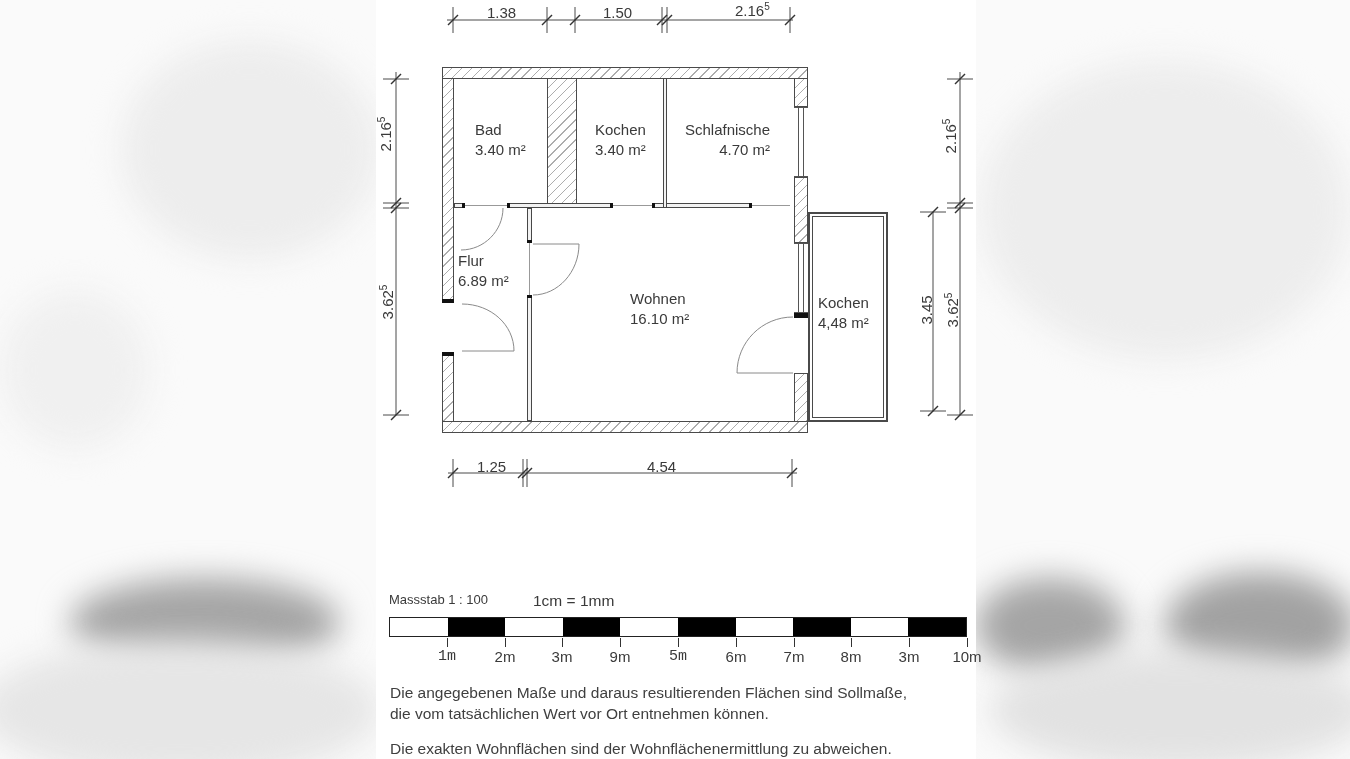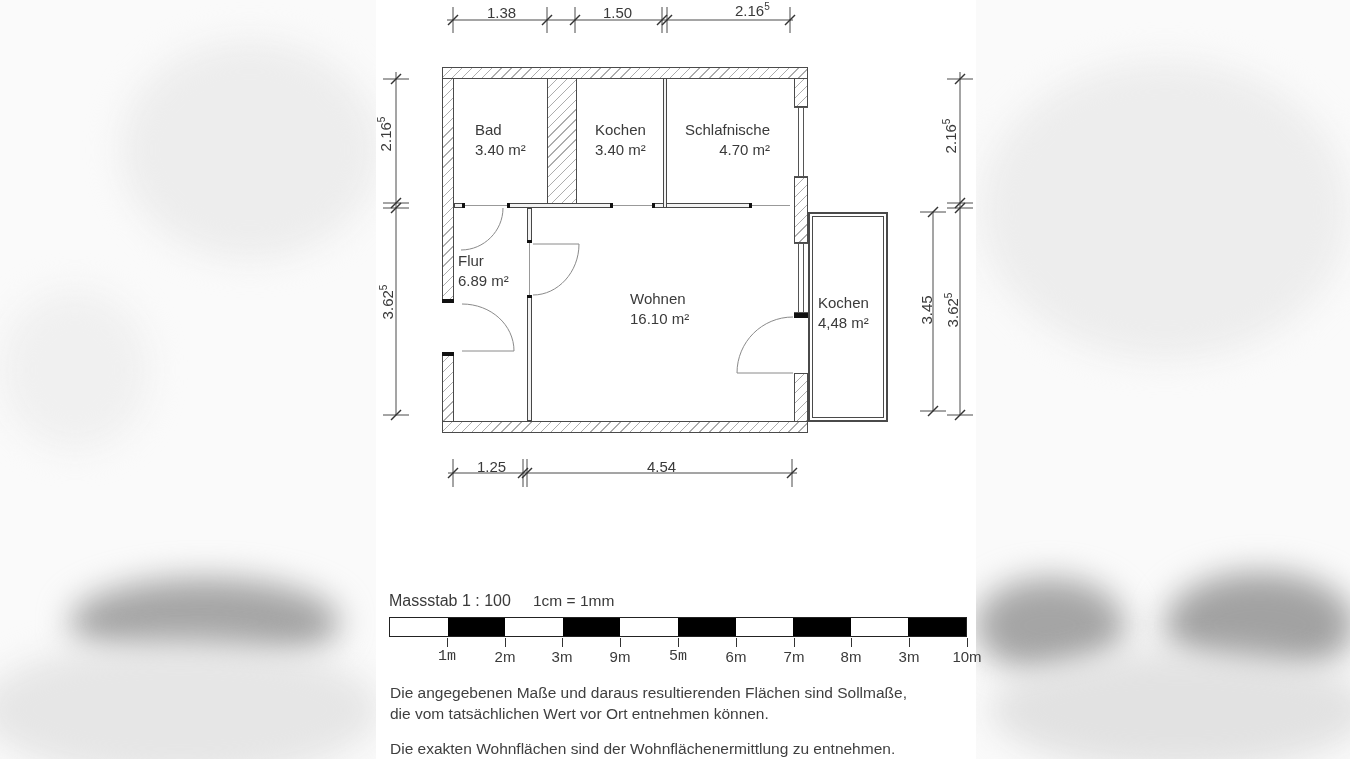--- a/index.html
+++ b/index.html
@@ -188,21 +188,21 @@
 <div class="dimlbl" style="left:603px;top:3px;"><span>1.50</span><sup></sup></div>
 <div class="dimlbl" style="left:713px;top:1px;margin-left:22px;"><span>2.16</span><sup>5</sup></div>
 <div class="dimlbl rot" style="left:385px;top:134px;"><span>2.16</span><sup>5</sup></div>
 <div class="dimlbl rot" style="left:387px;top:302px;"><span>3.62</span><sup>5</sup></div>
 <div class="dimlbl rot" style="left:950px;top:136px;"><span>2.16</span><sup>5</sup></div>
 <div class="dimlbl rot" style="left:952px;top:310px;"><span>3.62</span><sup>5</sup></div>
 <div class="dimlbl rot" style="left:926px;top:310px;"><span>3.45</span><sup></sup></div>
 <div class="dimlbl" style="left:477px;top:457px;"><span>1.25</span><sup></sup></div>
 <div class="dimlbl" style="left:647px;top:457px;"><span>4.54</span><sup></sup></div>
 
-<div class="dimlbl" style="left:389px;top:592px;font-size:16px;">Massstab 1 : 100</div>
+<div class="dimlbl" style="left:389px;top:592px;font-size:13px;">Massstab 1 : 100</div>
 <div class="dimlbl" style="left:533px;top:592px;font-size:15.5px;">1cm = 1mm</div>
 
 <div class="scalebar">
   <div class="seg"></div>
   <div class="seg"></div>
   <div class="seg"></div>
   <div class="seg"></div>
   <div class="seg"></div>
   <div class="seg"></div>
   <div class="seg"></div>
@@ -226,13 +226,13 @@
 <div class="sblbl" style="left:620px;">9m</div>
 <div class="sblbl" style="left:678px;font-family:Liberation Mono, monospace;">5m</div>
 <div class="sblbl" style="left:736px;">6m</div>
 <div class="sblbl" style="left:794px;">7m</div>
 <div class="sblbl" style="left:851px;">8m</div>
 <div class="sblbl" style="left:909px;">3m</div>
 <div class="sblbl" style="left:967px;">10m</div>
 
 <div class="note" style="top:684px;">Die angegebenen Maße und daraus resultierenden Flächen sind Sollmaße,</div>
 <div class="note" style="top:705px;">die vom tatsächlichen Wert vor Ort entnehmen können.</div>
-<div class="note" style="top:740px;">Die exakten Wohnflächen sind der Wohnflächenermittlung zu entnehmen.</div>
+<div class="note" style="top:740px;">Die exakten Wohnflächen sind der Wohnflächenermittlung zu abweichen.</div>
 
 </body></html>

